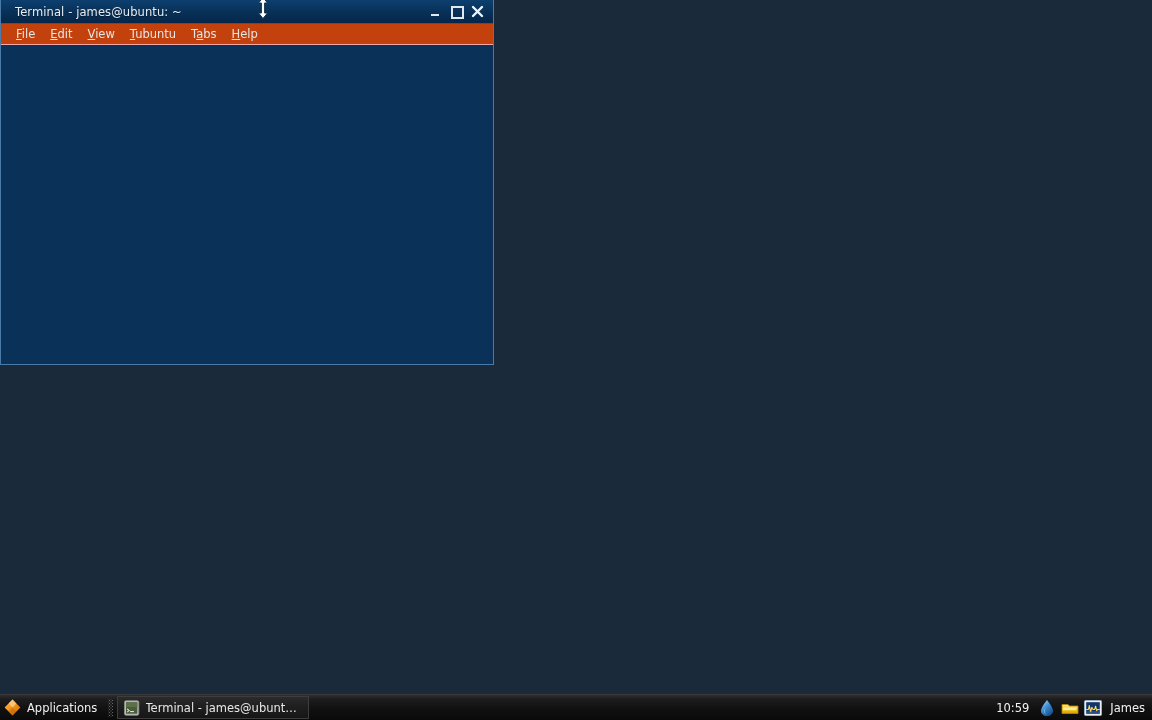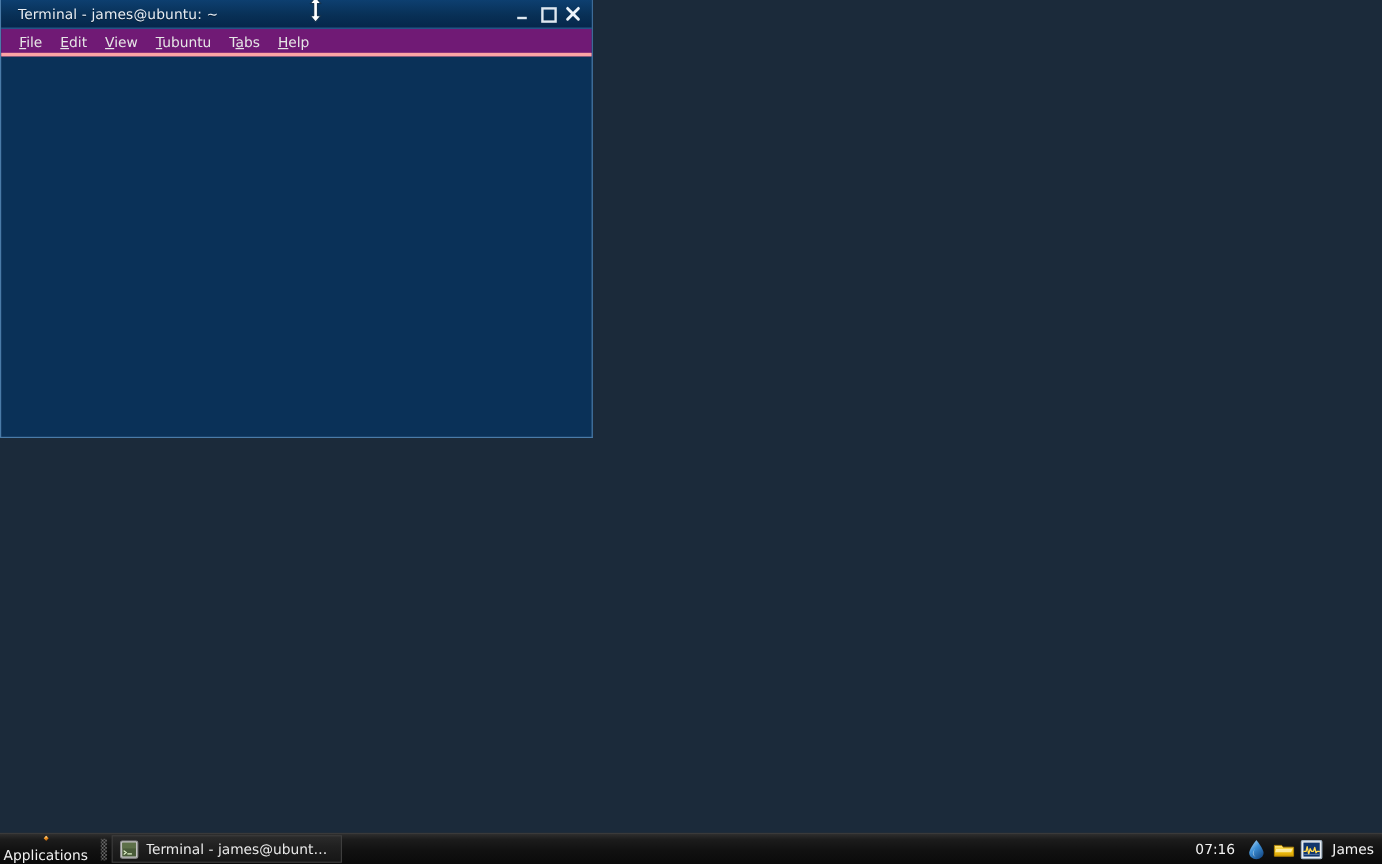--- a/index.html
+++ b/index.html
@@ -85,26 +85,26 @@
     left: 1px; top: 1px;
     width: 9px; height: 9px;
     border: 2px solid #dfe8f0;
     box-sizing: content-box;
   }
   .win-btn-close svg { display: block; }
 
   
   .menubar {
     height: 20px;
-    background: #701a75;
-    display: flex;
-    align-items: flex-end;
+    background: #c2410c;
+    display: flex;
+    align-items: center;
     padding-left: 8px;
     flex: 0 0 auto;
-    border-bottom: 3px solid #fca5a5;
+    border-bottom: 1px solid #fca5a5;
   }
   .menu-item {
     color: #e6e6e6;
     font-size: 11.5px;
     padding: 2px 8px 2px 7px;
     cursor: default;
     white-space: nowrap;
     font-family: "DejaVu Sans", "Liberation Sans", sans-serif;
   }
   .mn { text-decoration: underline; }
@@ -180,21 +180,20 @@
     border-top: 1px solid #3a3a3a;
     box-sizing: border-box;
   }
   .apps-button {
     display: flex;
     align-items: center;
     gap: 5px;
     padding: 0 7px 0 3px;
     height: 24px;
     cursor: pointer;
-    flex-direction: column;
   }
   .apps-label {
     color: #f0f0f0;
     font-size: 11.5px;
   }
   .handle {
     width: 5px;
     height: 18px;
     margin: 0 4px;
     background-image:
@@ -330,21 +329,21 @@
         <rect x="2" y="2" width="12" height="12" fill="#4a5c3a"></rect>
         <rect x="2" y="2" width="12" height="5" fill="#5d7049"></rect>
         <path d="M3.6 9.2 L5.4 10.6 L3.6 12" stroke="#dff0c8" stroke-width="1.1" fill="none" stroke-linecap="round"></path>
         <rect x="6.4" y="11.2" width="4" height="1.1" fill="#dff0c8"></rect>
       </svg>
       <span class="task-button-label">Terminal - james@ubuntu: ~</span>
     </div>
   </div>
 
   <div class="tray">
-    <span class="clock">07:16</span>
+    <span class="clock">10:59</span>
 
     <svg class="tray-icon" width="20" height="20" viewBox="0 0 20 20">
       <defs>
         <linearGradient id="wd" x1="0.2" y1="0" x2="0.9" y2="1">
           <stop offset="0%" stop-color="#a9d4f5"></stop>
           <stop offset="40%" stop-color="#3d8fd6"></stop>
           <stop offset="100%" stop-color="#10427d"></stop>
         </linearGradient>
       </defs>
       <path d="M10 2 C10 2 16 9.4 16 12.7 C16 15.9 13.3 18 10 18 C6.7 18 4 15.9 4 12.7 C4 9.4 10 2 10 2 Z" fill="url(#wd)"></path>

